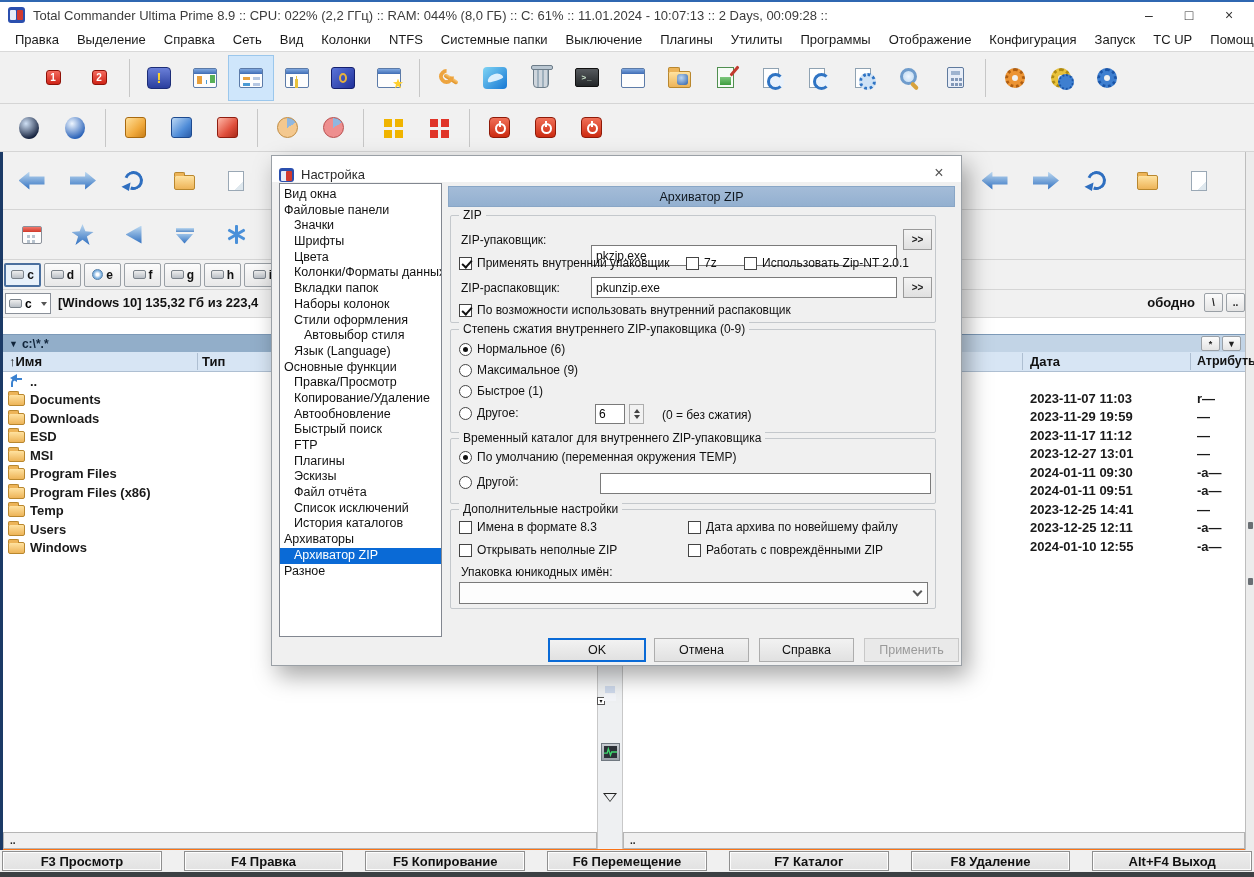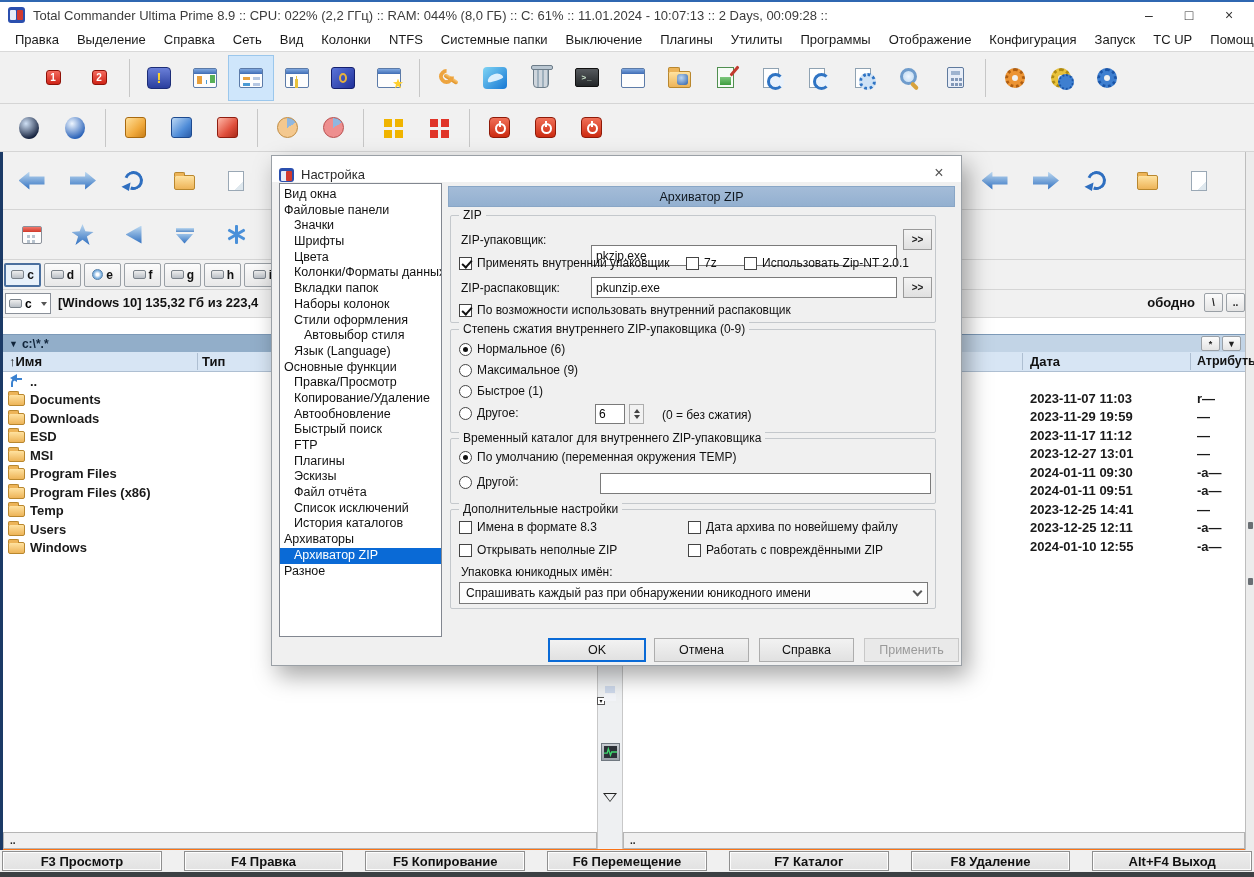--- a/index.html
+++ b/index.html
@@ -844,21 +844,20 @@
       <span class="cbrow" style="left:8px;top:33px">
         <span class="cb"></span>
         <span>Открывать неполные ZIP</span>
       </span>
       <span class="cbrow" style="left:237px;top:33px">
         <span class="cb"></span>
         <span>Работать с повреждёнными ZIP</span>
       </span>
       <span class="flabel" style="left:10px;top:55px">Упаковка юникодных имён:</span>
       <span class="combo">
-        <span>Спрашивать каждый раз при обнаружении юникодного имени</span>
         <span class="chev"></span>
       </span>
     </div>
 
     <div class="dlg-btn default" style="left:276px;width:98px">OK</div>
     <div class="dlg-btn" style="left:382px;width:95px">Отмена</div>
     <div class="dlg-btn" style="left:487px;width:95px">Справка</div>
     <div class="dlg-btn disabled" style="left:592px;width:95px">Применить</div>
   </div>
 

